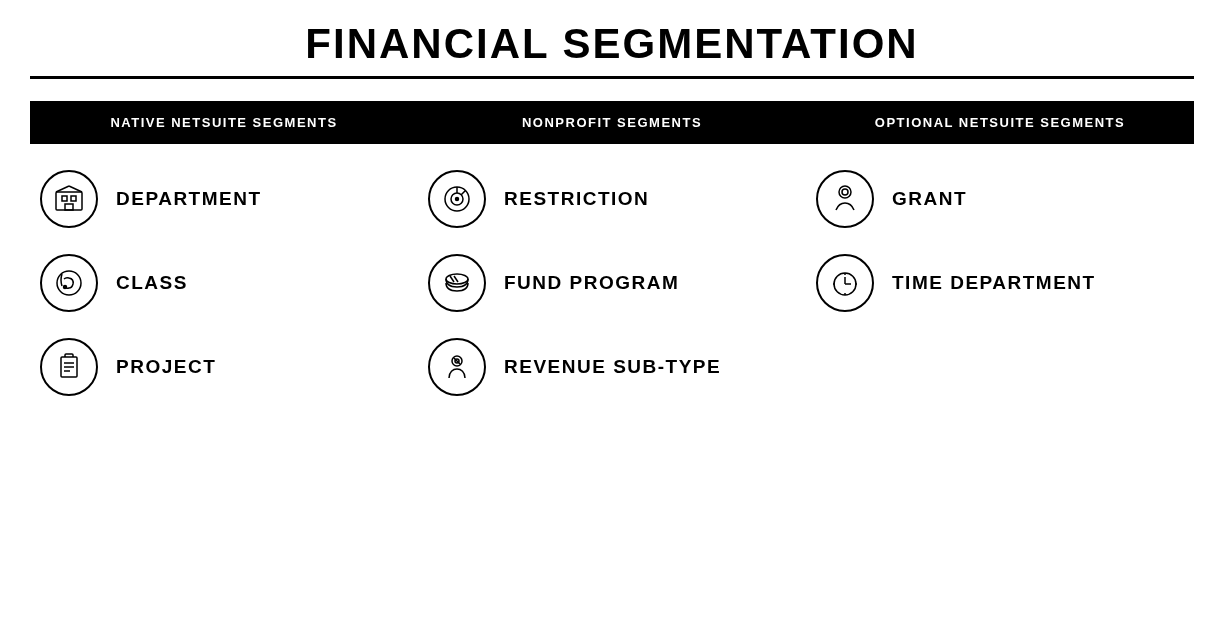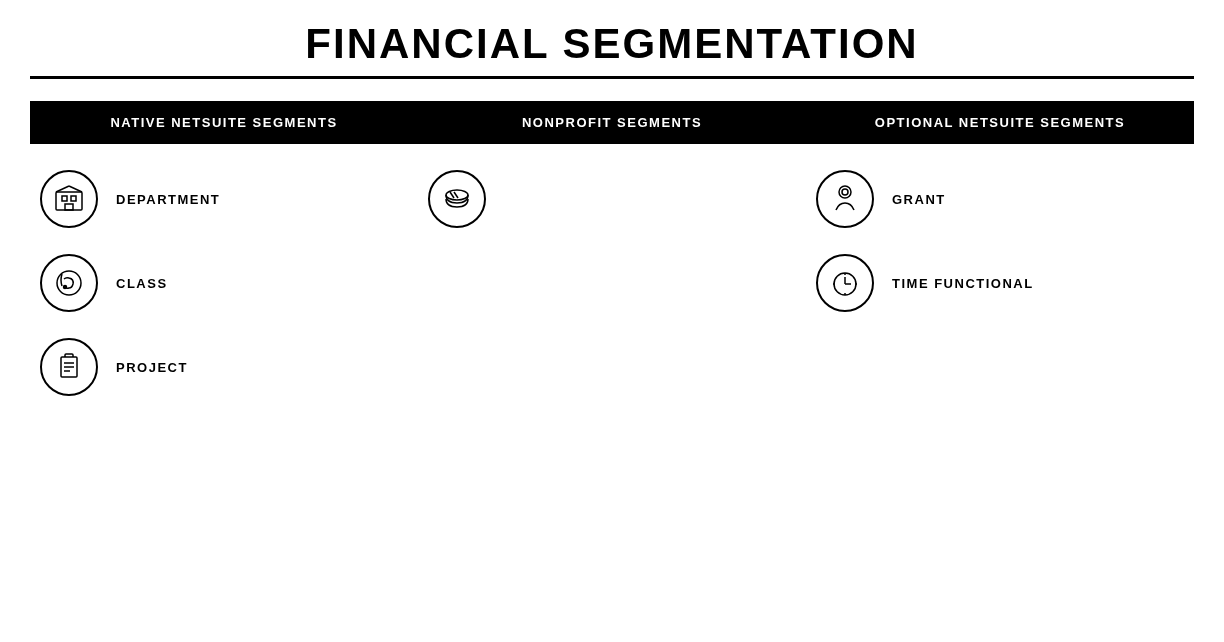--- a/index.html
+++ b/index.html
@@ -48,21 +48,21 @@
       margin-bottom: 18px;
     }
     .segment-item {
       display: flex;
       align-items: center;
       gap: 18px;
       padding: 8px 10px;
       margin-bottom: 10px;
     }
     .segment-label {
-      font-size: 13px;
+      font-size: 19px;
       font-weight: 700;
       letter-spacing: 1.5px;
       color: #000;
     }
     .icon-circle {
       width: 58px;
       height: 58px;
       border-radius: 50%;
       border: 2px solid #000;
       display: flex;
@@ -124,34 +124,58 @@
           <line x1="12" y1="21" x2="18" y2="21"></line>
         </svg>
       </div>
       <span class="segment-label">PROJECT</span>
     </div>
   </div>
 
   <div class="column">
     <div class="column-header">NONPROFIT SEGMENTS</div>
 
+    <div class="segment-item">
+      <div class="icon-circle">
+        <svg viewBox="0 0 34 34" fill="none" stroke="#000" stroke-width="1.5">
+          <circle cx="17" cy="17" r="12"></circle>
+          <circle cx="17" cy="17" r="6"></circle>
+          <circle cx="17" cy="17" r="1.5" fill="#000"></circle>
+          <line x1="17" y1="5" x2="17" y2="11"></line>
+          <line x1="25.5" y1="8.5" x2="21.2" y2="12.8"></line>
+        </svg>
+      </div>
+      <span class="segment-label">RESTRICTION</span>
+    </div>
 
     <div class="segment-item">
       <div class="icon-circle">
         <svg viewBox="0 0 34 34" fill="none" stroke="#000" stroke-width="1.5">
           <ellipse cx="17" cy="13" rx="11" ry="5"></ellipse>
           <path d="M6 13 Q6 21 17 21 Q28 21 28 13"></path>
           <path d="M6 17 Q6 25 17 25 Q28 25 28 17"></path>
           <line x1="10" y1="10" x2="14" y2="16"></line>
           <line x1="14" y1="10" x2="18" y2="16"></line>
         </svg>
       </div>
-    </div>
-
-
+      <span class="segment-label">FUND PROGRAM</span>
+    </div>
+
+
+    <div class="segment-item">
+      <div class="icon-circle">
+        <svg viewBox="0 0 34 34" fill="none" stroke="#000" stroke-width="1.5">
+          <circle cx="17" cy="11" r="5"></circle>
+          <path d="M9 28 C9 22 13 19 17 19 C21 19 25 22 25 28"></path>
+          <circle cx="17" cy="11" r="2" fill="none"></circle>
+          <line x1="14" y1="8" x2="20" y2="14"></line>
+        </svg>
+      </div>
+      <span class="segment-label">REVENUE SUB-TYPE</span>
+    </div>
 
   </div>
 
   <div class="column">
     <div class="column-header">OPTIONAL NETSUITE SEGMENTS</div>
 
     <div class="segment-item">
       <div class="icon-circle">
         <svg viewBox="0 0 34 34" fill="none" stroke="#000" stroke-width="1.5">
           <circle cx="17" cy="10" r="6"></circle>
@@ -168,17 +192,17 @@
         <svg viewBox="0 0 34 34" fill="none" stroke="#000" stroke-width="1.5">
           <circle cx="17" cy="18" r="11"></circle>
           <line x1="17" y1="18" x2="17" y2="11"></line>
           <line x1="17" y1="18" x2="23" y2="18"></line>
           <line x1="17" y1="7" x2="17" y2="9"></line>
           <line x1="27" y1="18" x2="29" y2="18"></line>
           <line x1="17" y1="29" x2="17" y2="27"></line>
           <line x1="7" y1="18" x2="5" y2="18"></line>
         </svg>
       </div>
-      <span class="segment-label">TIME FUNCTIONAL</span>
+      <span class="segment-label">TIME DEPARTMENT</span>
     </div>
   </div>
 
 </div>
 
 </body></html>

